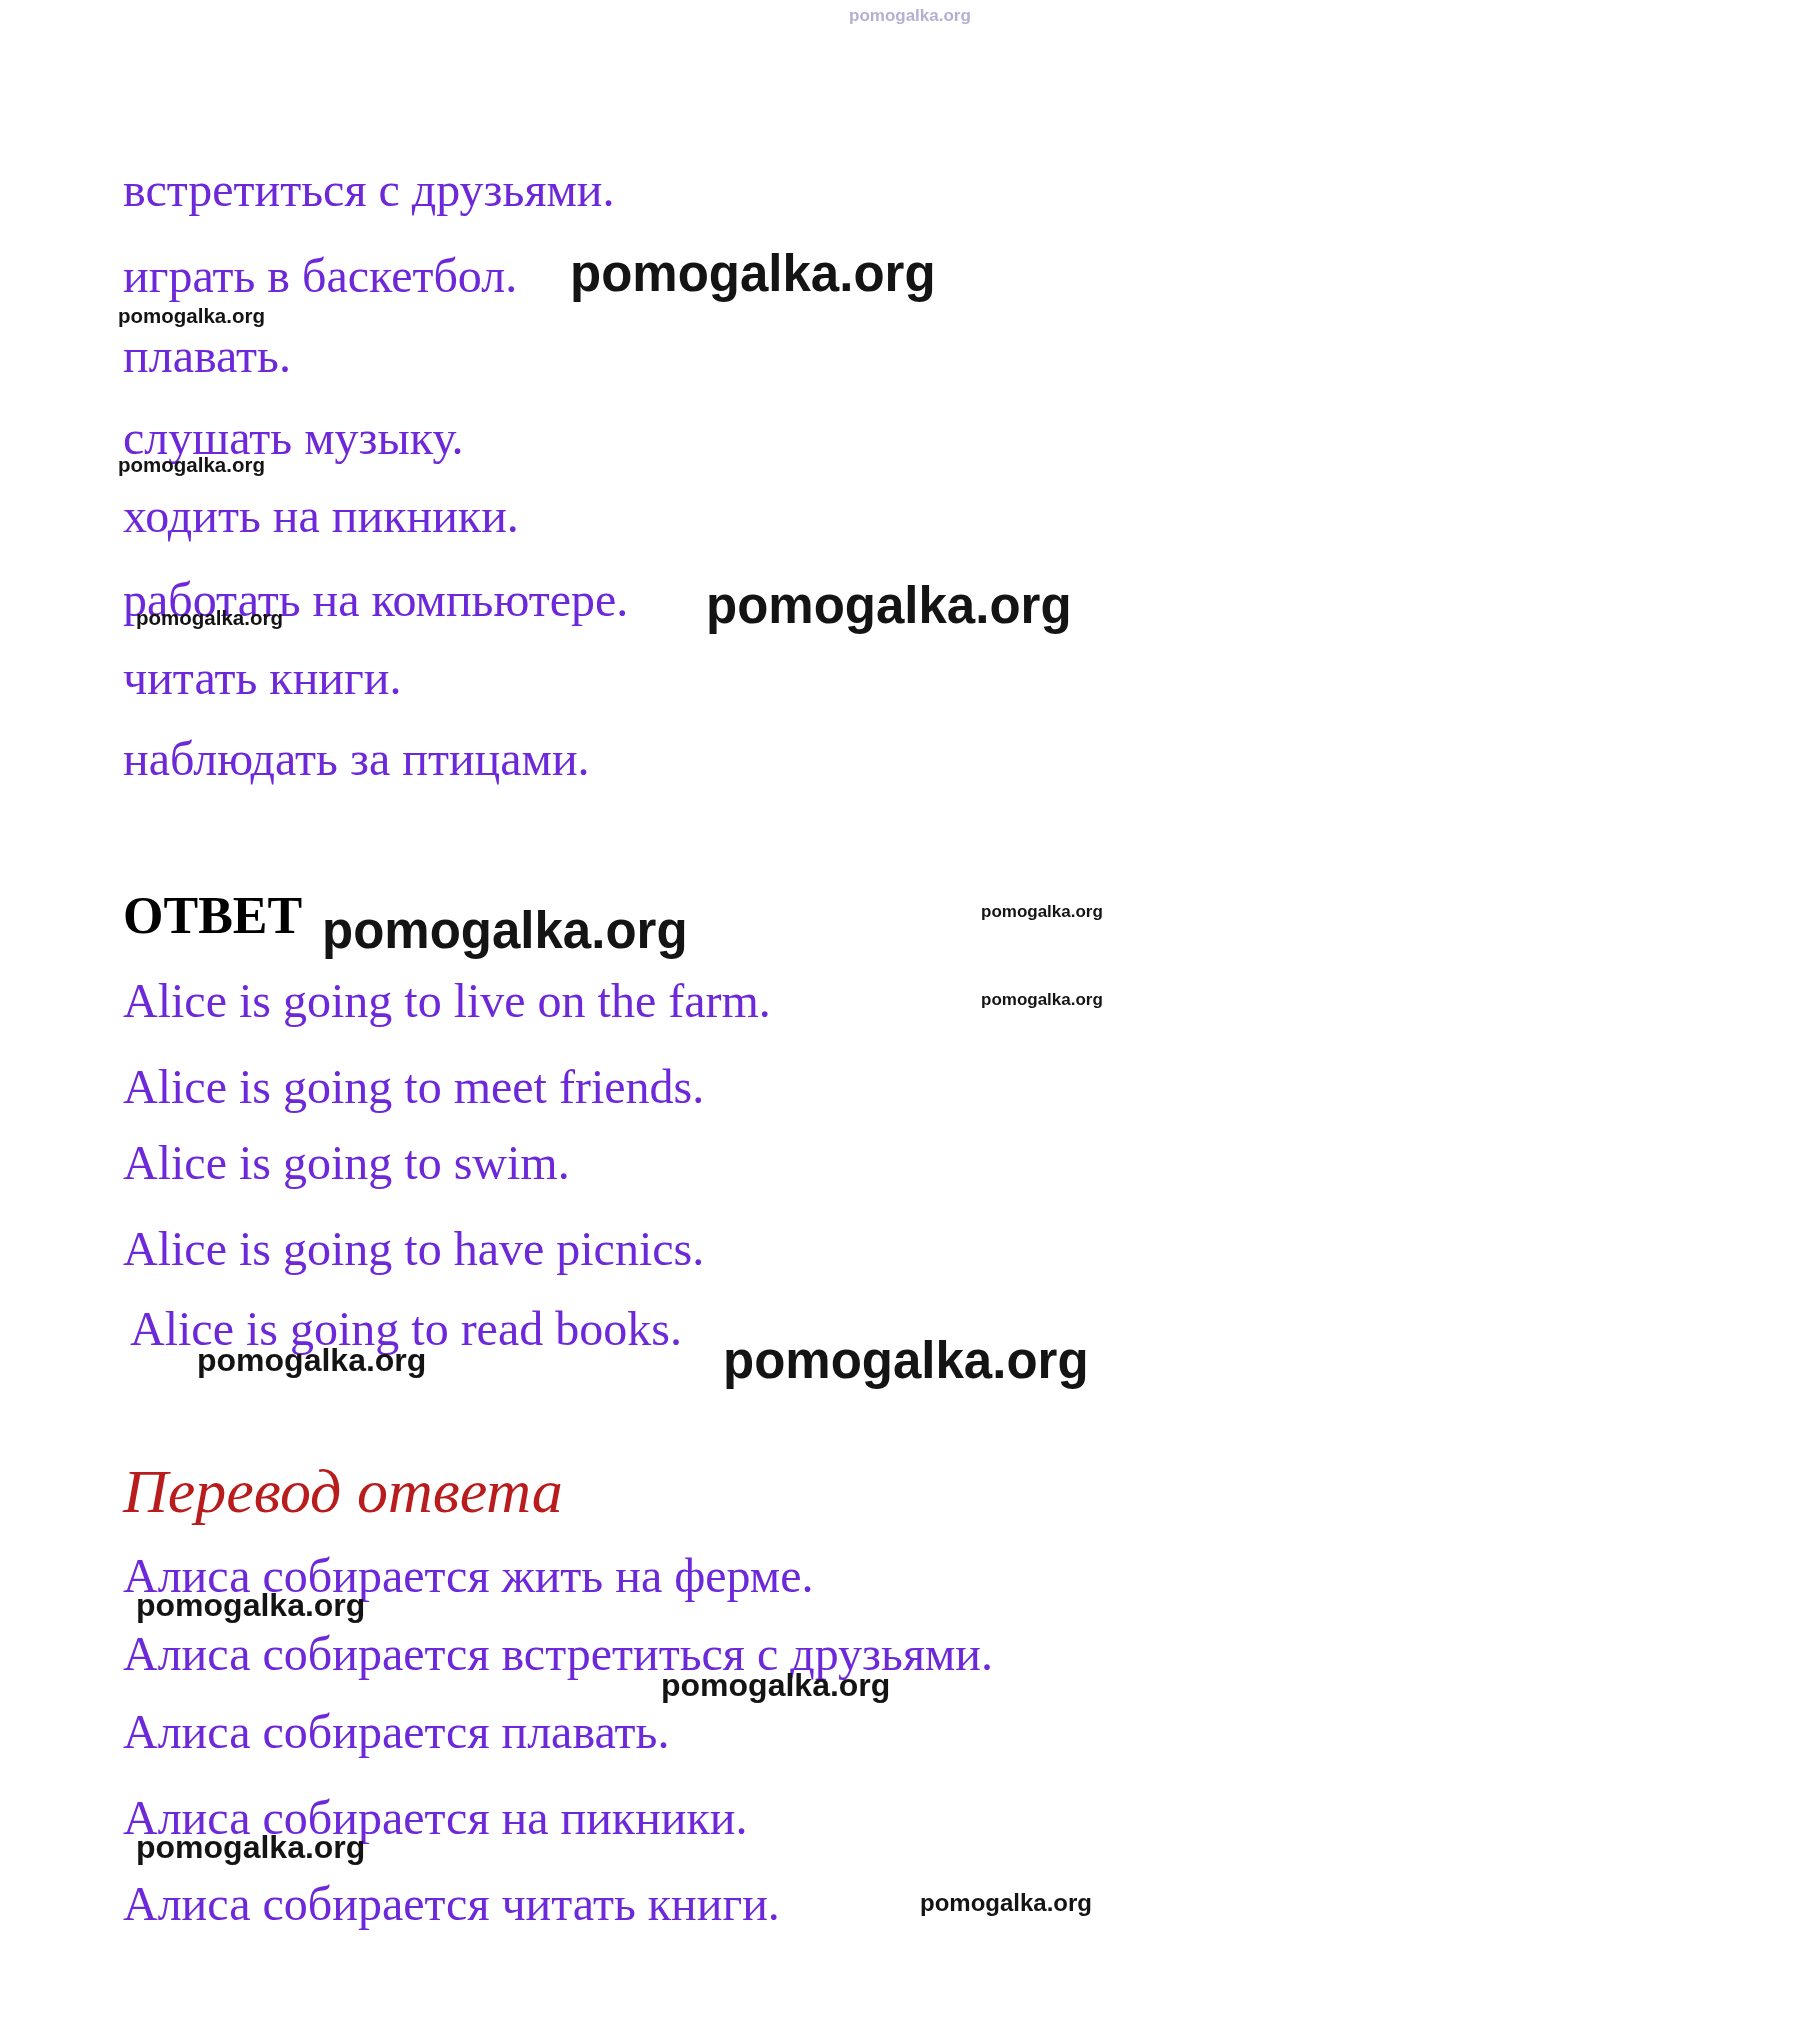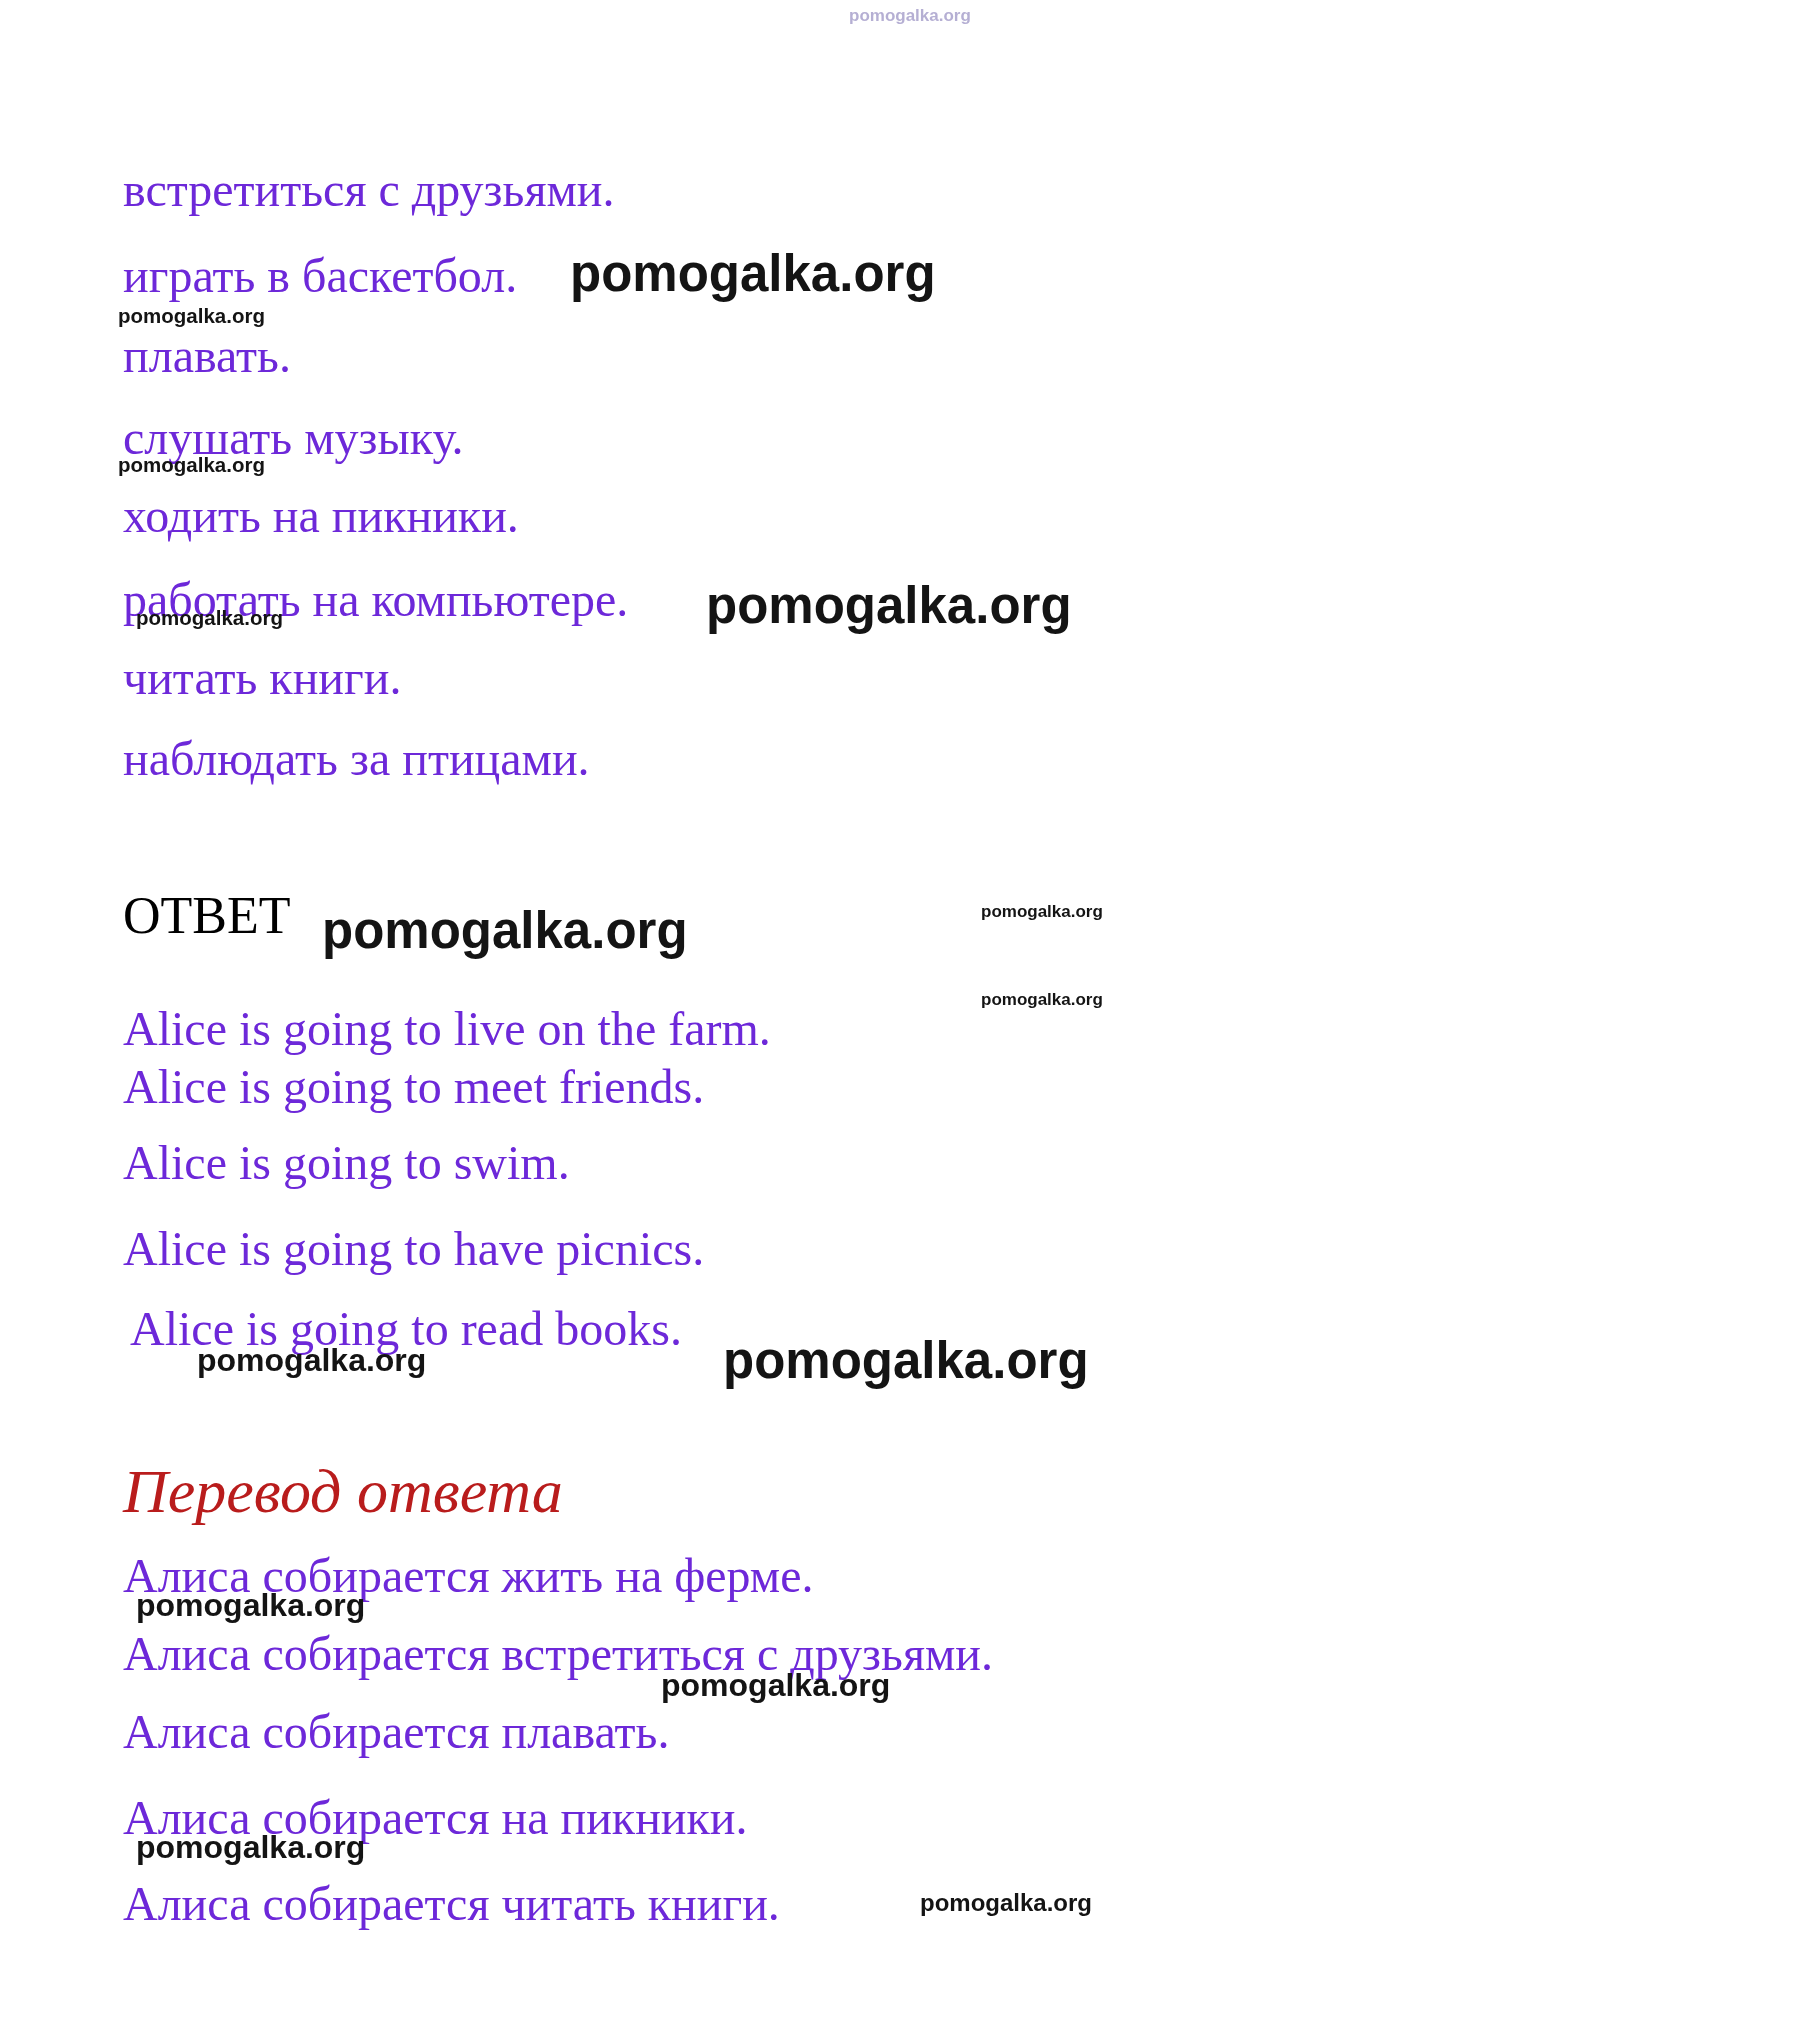--- a/index.html
+++ b/index.html
@@ -18,21 +18,21 @@
   }
   .line {
     position: absolute;
     font-size: 48px;
     white-space: nowrap;
     color: #6d28d9;
   }
   .heading {
     position: absolute;
     font-size: 52px;
-    font-weight: normal;
+    font-weight: bold;
     white-space: nowrap;
     color: #000000;
   }
   .heading-italic {
     position: absolute;
     font-size: 62px;
     font-weight: normal;
     font-style: italic;
     white-space: nowrap;
     color: #b91c1c;
@@ -79,21 +79,21 @@
 
   <span class="wm wm-xs" style="left:136px; top:606px;">pomogalka.org</span>
   <span class="line" style="left:123px; top:650px;">читать книги.</span>
 
   <span class="line" style="left:123px; top:731px;">наблюдать за птицами.</span>
 
   <span class="heading" style="left:123px; top:886px;">ОТВЕТ</span>
   <span class="wm wm-lg" style="left:322px; top:901px;">pomogalka.org</span>
   <span class="wm wm-tiny" style="left:981px; top:902px;">pomogalka.org</span>
 
-  <span class="line" style="left:123px; top:973px;margin-top:28px;">Alice is going to live on the farm.</span>
+  <span class="line" style="left:123px; top:973px;">Alice is going to live on the farm.</span>
   <span class="wm wm-tiny" style="left:981px; top:990px;">pomogalka.org</span>
 
   <span class="line" style="left:123px; top:1059px;">Alice is going to meet friends.</span>
 
   <span class="line" style="left:123px; top:1221px;">Alice is going to have picnics.</span>
 
   <span class="line" style="left:123px; top:1135px;">Alice is going to swim.</span>
 
   <span class="line" style="left:130px; top:1301px;">Alice is going to read books.</span>
   <span class="wm wm-md" style="left:197px; top:1342px;">pomogalka.org</span>

